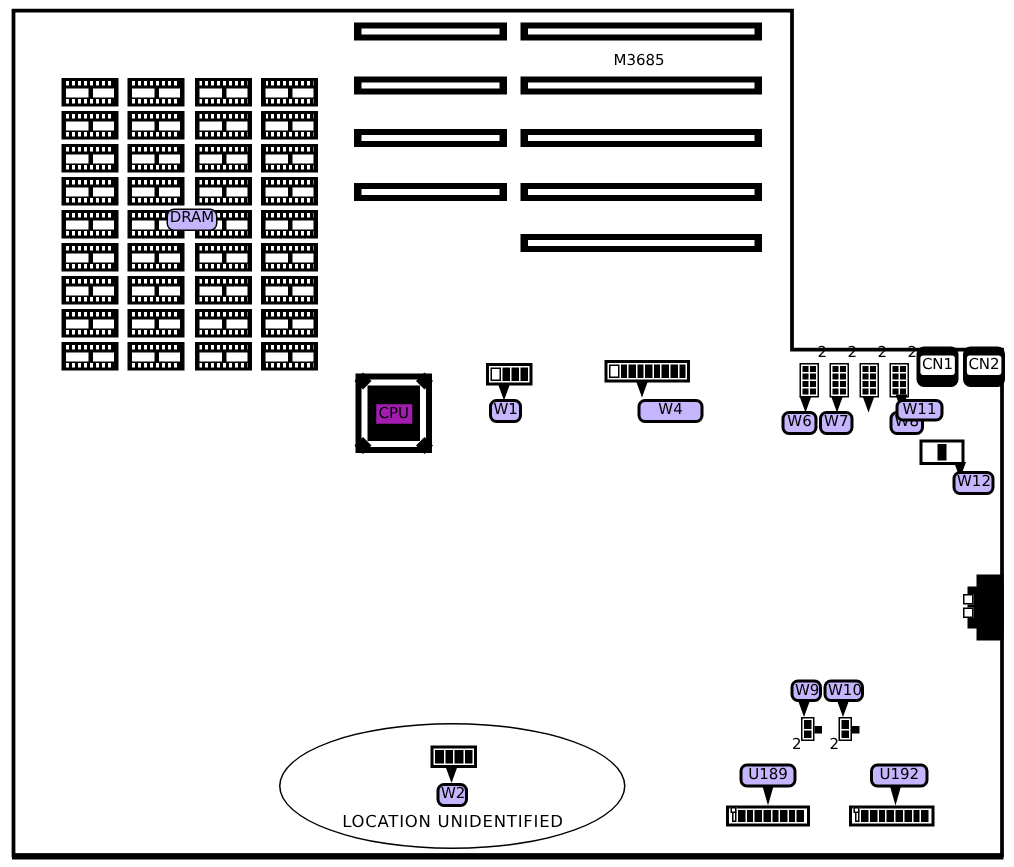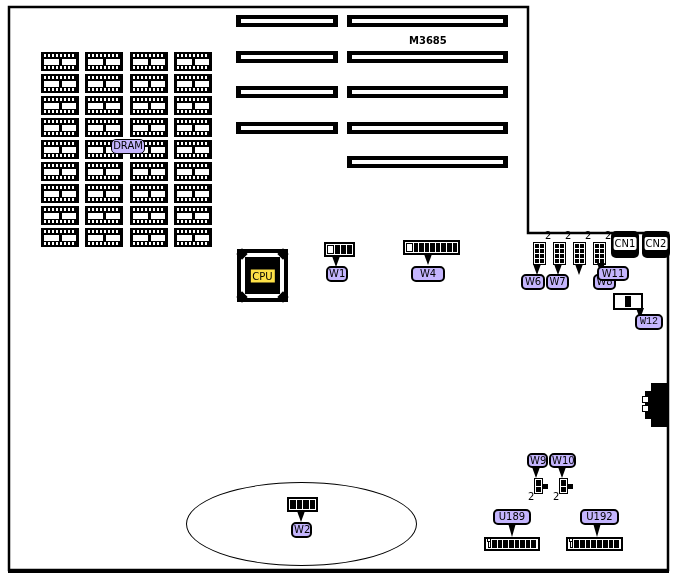--- a/index.html
+++ b/index.html
@@ -25,21 +25,21 @@
 
   
   .slot{position:absolute;height:12px;background:#000;}
   .slot::after{content:"";position:absolute;left:5px;right:5px;top:4px;height:4px;background:#fff;}
 
   
   .cpu{position:absolute;left:237px;top:249px;width:51px;height:53px;background:#000;z-index:2;}
   .cpu-ring{position:absolute;inset:4px;border:4px solid #fff;}
   .cpu-corner{position:absolute;width:8px;height:8px;background:#000;transform:rotate(45deg);}
   .cpu-label{position:absolute;left:50%;top:50%;transform:translate(-50%,-50%);
-             background:#fde047;padding:0 2px;font-size:10px;line-height:13px;}
+             background:#a21caf;padding:0 2px;font-size:10px;line-height:13px;}
 
   
   .hjumper{position:absolute;height:15px;border:2px solid #000;background:#fff;
            display:flex;gap:1px;padding:1px;z-index:3;}
   .hjumper .pin{flex:1;background:#000;}
   .hjumper .pin.open{background:#fff;border:1px solid #000;}
 
   
   .vjumper{position:absolute;width:13px;height:23px;border:1px solid #000;background:#fff;
            display:grid;grid-template-columns:repeat(2,1fr);grid-auto-rows:1fr;gap:1px;padding:1px;z-index:3;}
@@ -384,21 +384,21 @@
       <div class="slot" style="left: 236px; top: 15px; width: 102px;"></div>
       <div class="slot" style="left: 236px; top: 51px; width: 102px;"></div>
       <div class="slot" style="left: 236px; top: 86px; width: 102px;"></div>
       <div class="slot" style="left: 236px; top: 122px; width: 102px;"></div>
       <div class="slot" style="left: 347px; top: 15px; width: 161px;"></div>
       <div class="slot" style="left: 347px; top: 51px; width: 161px;"></div>
       <div class="slot" style="left: 347px; top: 86px; width: 161px;"></div>
       <div class="slot" style="left: 347px; top: 122px; width: 161px;"></div>
       <div class="slot" style="left: 347px; top: 156px; width: 161px;"></div>
     </div>
-  <div class="plain-label" style="left:409px;top:35px;font-weight:bold;">M3685</div>
+  <div class="plain-label" style="left:409px;top:35px;">M3685</div>
 
   <div class="cpu">
     <div class="cpu-ring"></div>
     <div class="cpu-corner" style="left:1px;top:1px;"></div>
     <div class="cpu-corner" style="right:1px;top:1px;"></div>
     <div class="cpu-corner" style="left:1px;bottom:1px;"></div>
     <div class="cpu-corner" style="right:1px;bottom:1px;"></div>
     <div class="cpu-label">CPU</div>
   </div>
 
@@ -416,21 +416,21 @@
       <div class="pin"></div>
       <div class="pin"></div>
       <div class="pin"></div>
       <div class="pin"></div>
       <div class="pin"></div>
       <div class="pin"></div>
       <div class="pin"></div>
       <div class="pin"></div>
     </div>
   <div class="tri" style="left:424px;top:254px;"></div>
-  <div class="callout" style="left:411px;top:266px;width:34px;height:16px;">W4</div>
+  <div class="callout" style="left:425px;top:266px;width:44px;height:16px;">W4</div>
 
   <div class="vjumper" style="left:533px;top:242px;">
       <div class="pin"></div>
       <div class="pin"></div>
       <div class="pin"></div>
       <div class="pin"></div>
       <div class="pin"></div>
       <div class="pin"></div>
       <div class="pin"></div>
       <div class="pin"></div>
@@ -482,21 +482,21 @@
     <div class="cnlabel">CN1</div>
   </div>
   <div class="cnblock" style="left:642px;top:231px;width:28px;">
     <div class="cnlabel">CN2</div>
   </div>
 
   <div class="switchbox">
     <div class="bar"></div>
   </div>
   <div class="tri" style="left:636px;top:308px;"></div>
-  <div class="callout" style="left:635px;top:314px;width:28px;height:16px;font-family:Liberation Mono, monospace;">W12</div>
+  <div class="callout" style="left:635px;top:314px;width:28px;height:16px;">W12</div>
 
   <div>
     <div class="kbd-main"></div>
     <div class="kbd-mid"></div>
     <div class="kbd-sq" style="left:642px;top:396px;"></div>
     <div class="kbd-sq" style="left:642px;top:405px;"></div>
   </div>
 
   <div class="callout" style="left:527px;top:453px;width:21px;height:15px;">W9</div>
   <div class="callout" style="left:549px;top:453px;width:27px;height:15px;">W10</div>
@@ -546,14 +546,15 @@
 
   <div class="note-ellipse"></div>
   <div class="hjumper" style="left:287px;top:497px;width:31px;">
       <div class="pin"></div>
       <div class="pin"></div>
       <div class="pin"></div>
       <div class="pin"></div>
     </div>
   <div class="tri" style="left:297px;top:511px;"></div>
   <div class="callout" style="left:291px;top:522px;width:21px;height:16px;">W2</div>
+  <div class="note-text">LOCATION UNIDENTIFIED</div>
 
 </div>
 
 </body></html>

